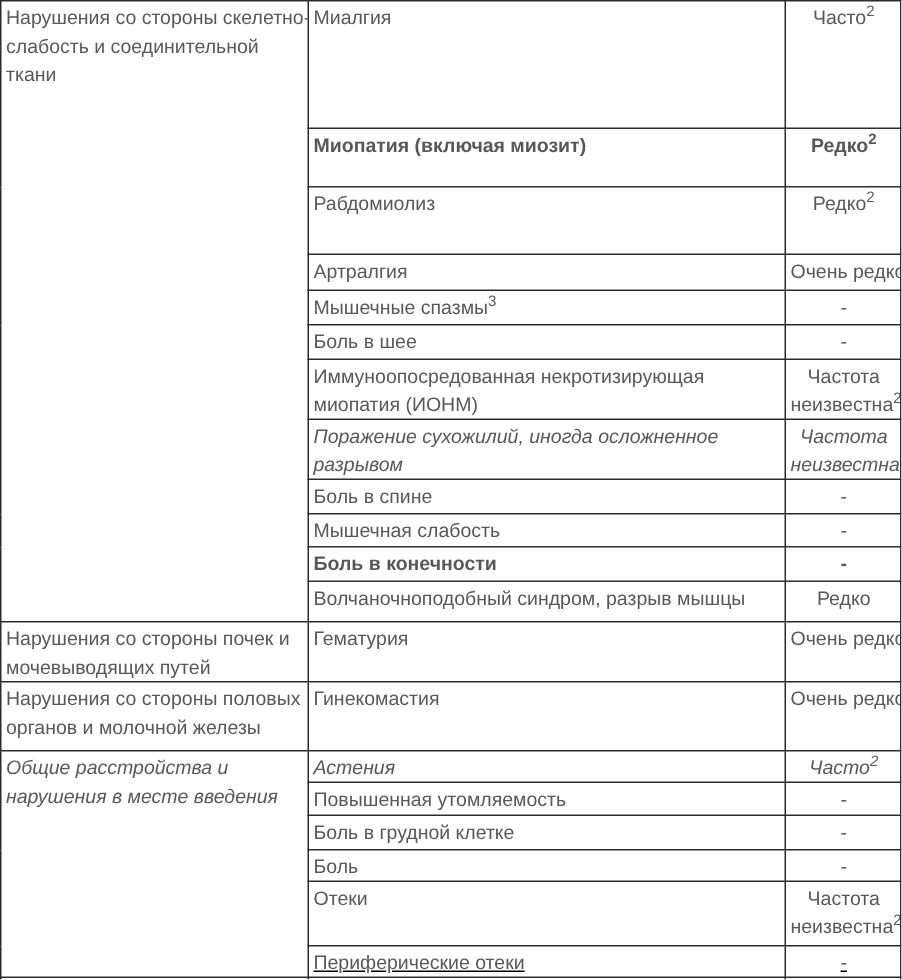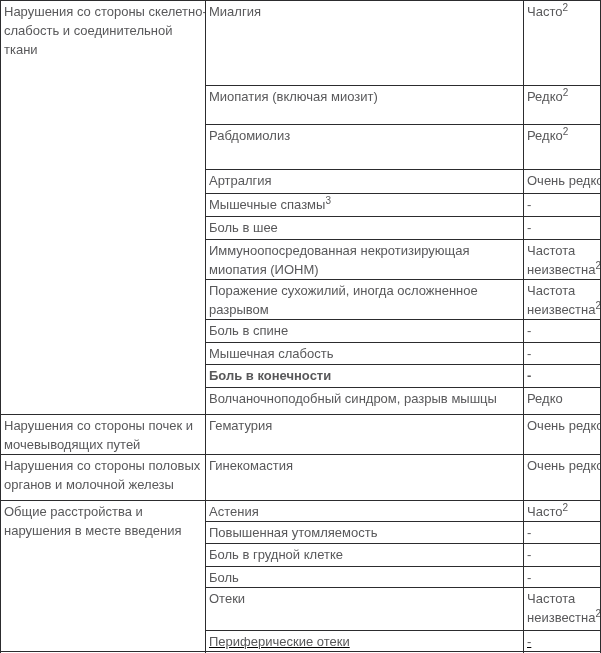--- a/index.html
+++ b/index.html
@@ -17,21 +17,21 @@
   }
   table.ar-table td{
     border:1px solid var(--border-color);
     vertical-align:top;
     padding:1px 2px 0 3px;
     font-size:13px;
     line-height:19px;
     color:var(--text-color);
     overflow:hidden;
   }
-  td.col-frequency{padding-left:2px;padding-right:0;}
+  td.col-frequency{padding-left:2px;padding-right:0;text-align:center;}
   .cell-line{white-space:nowrap;}
   sup{font-size:10px;line-height:0;vertical-align:super;}
 </style>
 </head>
 <body>
 
 <table class="ar-table">
   <colgroup>
     <col style="width:205px">
     <col style="width:318px">
@@ -44,21 +44,21 @@
           <div class="cell-line">слабость и соединительной</div>
           <div class="cell-line">ткани</div>
         </td>
         <td class="col-reaction">
           <div class="cell-line">Миалгия</div>
         </td>
         <td class="col-frequency">
           <div class="cell-line">Часто<sup>2</sup></div>
         </td>
       </tr>
-      <tr style="height: 39px;">
+      <tr style="height: 39px; font-weight: bold;">
         <td class="col-reaction">
           <div class="cell-line">Миопатия (включая миозит)</div>
         </td>
         <td class="col-frequency">
           <div class="cell-line">Редко<sup>2</sup></div>
         </td>
       </tr>
       <tr style="height: 45px;">
         <td class="col-reaction">
           <div class="cell-line">Рабдомиолиз</div>
@@ -94,21 +94,21 @@
       <tr style="height: 40px;">
         <td class="col-reaction">
           <div class="cell-line">Иммуноопосредованная некротизирующая</div>
           <div class="cell-line">миопатия (ИОНМ)</div>
         </td>
         <td class="col-frequency">
           <div class="cell-line">Частота</div>
           <div class="cell-line">неизвестна<sup>2</sup></div>
         </td>
       </tr>
-      <tr style="height: 40px;">
+      <tr style="height: 40px; font-style: italic;">
         <td class="col-reaction">
           <div class="cell-line">Поражение сухожилий, иногда осложненное</div>
           <div class="cell-line">разрывом</div>
         </td>
         <td class="col-frequency">
           <div class="cell-line">Частота</div>
           <div class="cell-line">неизвестна<sup>2</sup></div>
         </td>
       </tr>
       <tr style="height: 23px;">
@@ -160,21 +160,21 @@
           <div class="cell-line">Нарушения со стороны половых</div>
           <div class="cell-line">органов и молочной железы</div>
         </td>
         <td class="col-reaction">
           <div class="cell-line">Гинекомастия</div>
         </td>
         <td class="col-frequency">
           <div class="cell-line">Очень редко</div>
         </td>
       </tr>
-      <tr style="height: 20px;">
+      <tr style="height: 20px; font-style: italic;">
         <td class="col-organ" rowspan="6">
           <div class="cell-line">Общие расстройства и</div>
           <div class="cell-line">нарушения в месте введения</div>
         </td>
         <td class="col-reaction">
           <div class="cell-line">Астения</div>
         </td>
         <td class="col-frequency">
           <div class="cell-line">Часто<sup>2</sup></div>
         </td>

